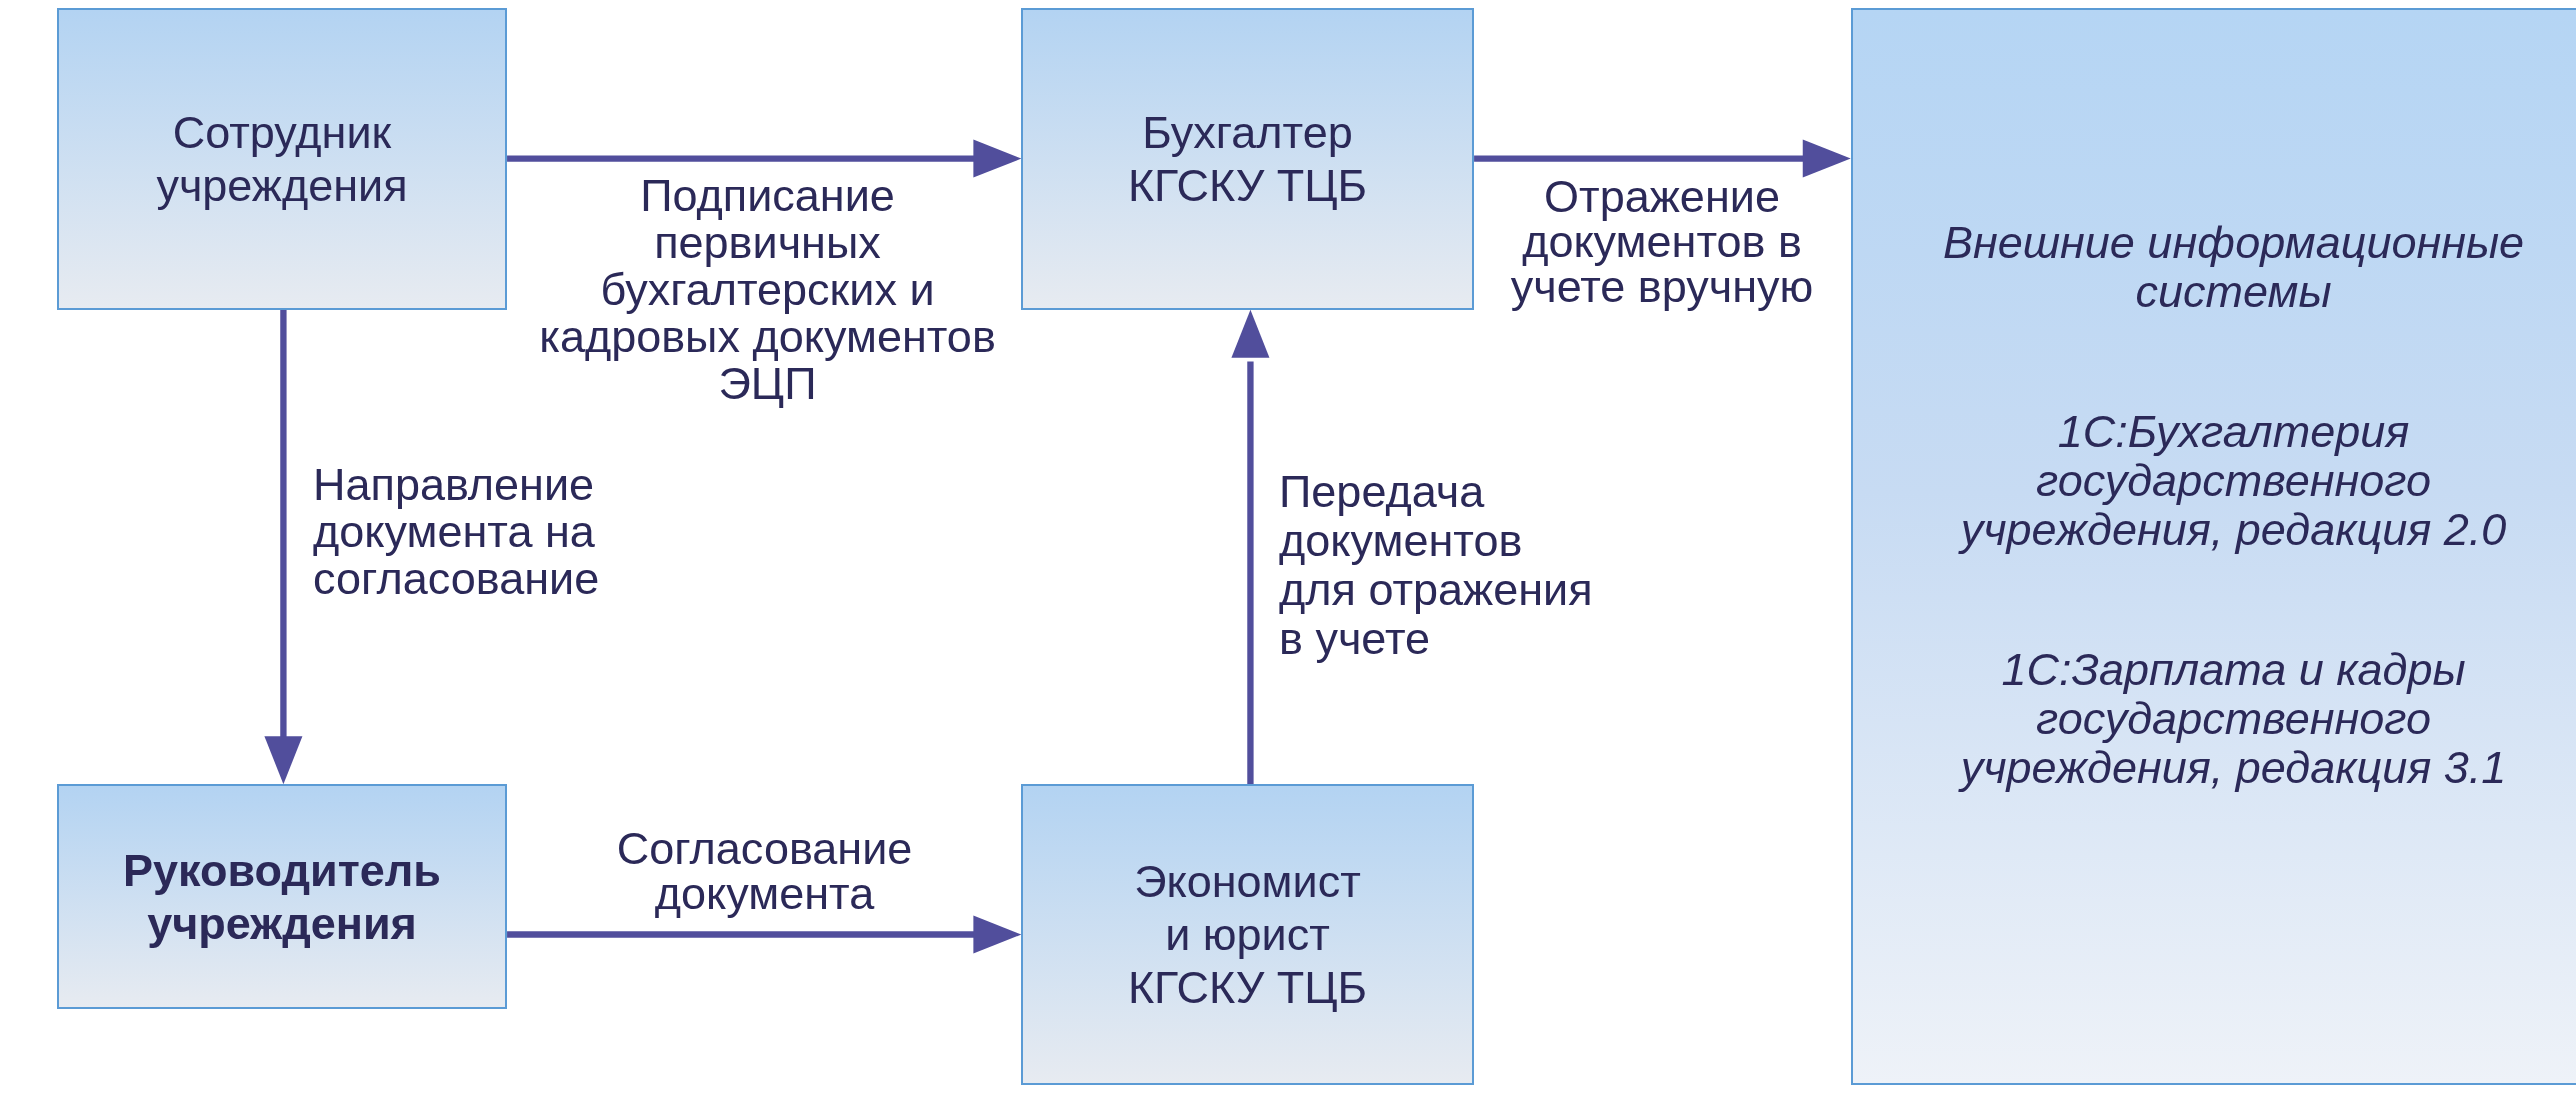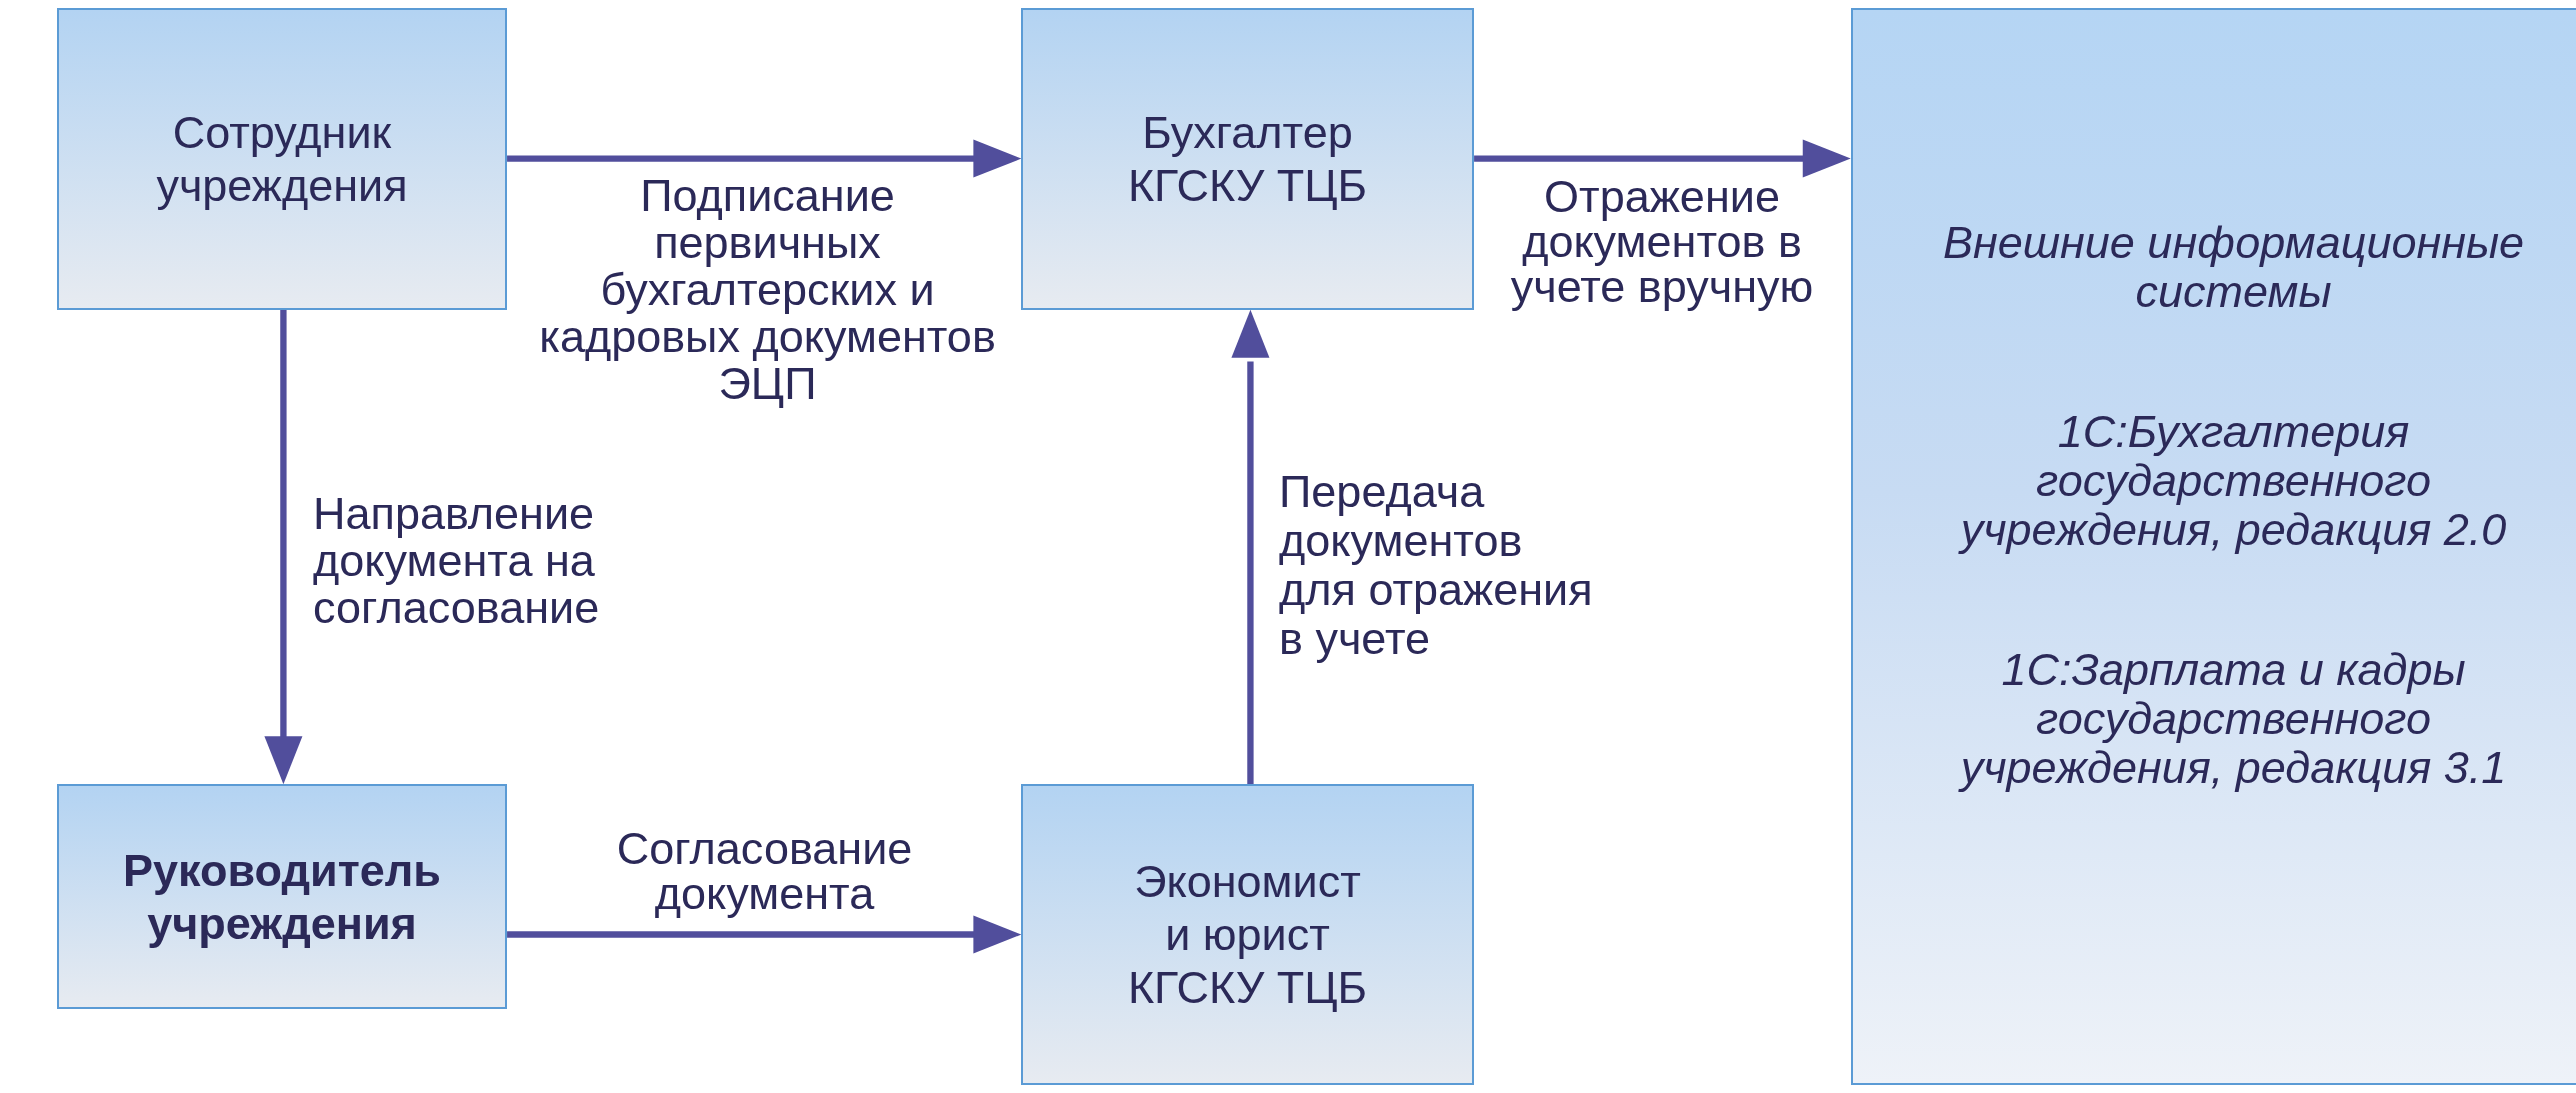--- a/index.html
+++ b/index.html
@@ -49,21 +49,21 @@
   }
   .external-stack{display:flex;flex-direction:column;row-gap:91px;align-items:center;font-style:italic;}
   .external-title,.external-item{white-space:pre-line;text-align:center;}
   .edge-label{
     position:absolute;
     font-size:45px;line-height:47px;
     white-space:pre-line;
   }
   .label-sign{left:484px;top:172px;width:471px;text-align:center;}
   .label-manual{left:1433px;top:174px;width:362px;text-align:center;line-height:45px;}
-  .label-send{left:265px;top:490px;width:326px;text-align:left;line-height:47px;}
+  .label-send{left:265px;top:461px;width:326px;text-align:left;line-height:47px;}
   .label-approve{left:490px;top:826px;width:453px;text-align:center;line-height:45px;}
   .label-transfer{left:1231px;top:467px;width:380px;text-align:left;line-height:49px;}
 </style>
 </head>
 <body>
 
 <div class="canvas">
 
   <svg class="arrows" viewBox="0 0 2845 1208" aria-hidden="true">
     <g>

